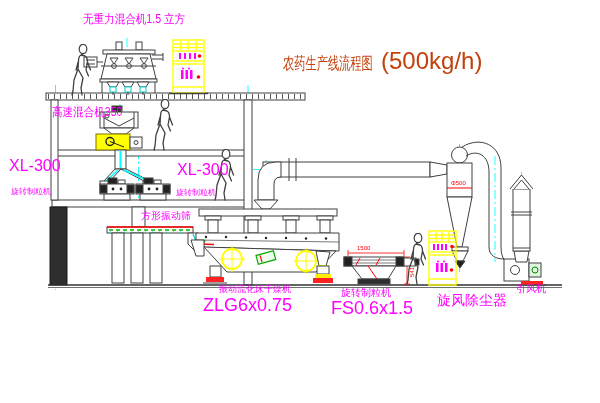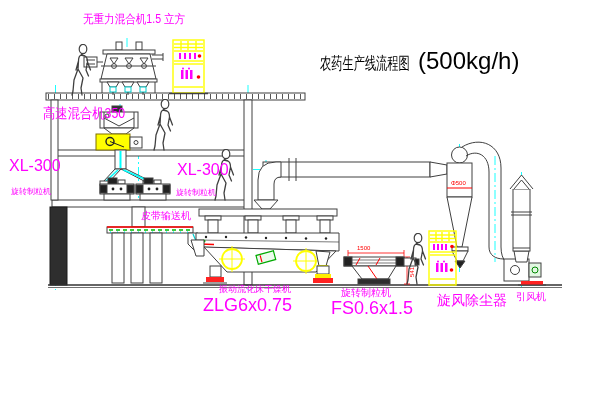--- a/index.html
+++ b/index.html
@@ -3,21 +3,21 @@
 <meta charset="utf-8">
 <style>
   html,body{margin:0;padding:0;background:#ffffff;}
   .canvas{
     position:relative;width:600px;height:403px;background:#ffffff;overflow:hidden;
     font-family:"Liberation Sans", sans-serif;
   }
   svg{position:absolute;left:0;top:0;}
   .lbl{position:absolute;color:#ff00ff;white-space:nowrap;line-height:1;}
   .dim{position:absolute;color:#ff0000;white-space:nowrap;line-height:1;font-size:6px;}
-  .title{position:absolute;left:283px;top:47px;color:#000000;white-space:nowrap;margin-left:37px;}
+  .title{position:absolute;left:283px;top:47px;color:#c2410c;white-space:nowrap;}
   .title .cn{display:inline-block;font-size:17px;transform:scale(0.66,1);transform-origin:left bottom;letter-spacing:0px;vertical-align:baseline;}
   .title .cap{display:inline-block;font-size:24px;font-weight:400;letter-spacing:0px;vertical-align:baseline;margin-left:-38px;}
   .sq{display:inline-block;transform:scale(0.88,1);transform-origin:left top;}
 </style>
 </head>
 <body>
 
 <div class="canvas">
 
 <svg width="600" height="403" viewBox="0 0 600 403">
@@ -321,36 +321,36 @@
 
   <use href="#person" x="0" y="0" width="26" height="52" transform="translate(70,44)"></use>
   <use href="#person" x="0" y="0" width="26" height="52" transform="translate(152,99)"></use>
   <use href="#person" x="0" y="0" width="26" height="52" transform="translate(213,149)"></use>
   <use href="#person" x="0" y="0" width="26" height="52" transform="translate(405,233)"></use>
 </svg>
 
 <div class="title"><span class="cn">农药生产线流程图</span><span class="cap">(500kg/h)</span></div>
 
 <div class="lbl" style="left:83px;top:13px;font-size:12px;"><span class="sq">无重力混合机1.5 立方</span></div>
-<div class="lbl" style="left:43px;top:106px;font-size:14px;text-decoration:underline;"><span class="sq">高速混合机350</span></div>
+<div class="lbl" style="left:52px;top:106px;font-size:12px;text-decoration:underline;"><span class="sq">高速混合机350</span></div>
 
 <div class="lbl" style="left:9px;top:158px;font-size:16px;">XL-300</div>
 <div class="lbl" style="left:11px;top:188px;font-size:8px;">旋转制粒机</div>
 
 <div class="lbl" style="left:177px;top:162px;font-size:16px;">XL-300</div>
 <div class="lbl" style="left:176px;top:189px;font-size:8px;">旋转制粒机</div>
 
-<div class="lbl" style="left:141px;top:211px;font-size:10px;">皮带输送机</div>
+<div class="lbl" style="left:141px;top:211px;font-size:10px;">方形振动筛</div>
 
 <div class="lbl" style="left:219px;top:285px;font-size:9px;">振动流化床干燥机</div>
 <div class="lbl" style="left:203px;top:296px;font-size:18px;">ZLG6x0.75</div>
 
 <div class="lbl" style="left:341px;top:288px;font-size:10px;">旋转制粒机</div>
 <div class="lbl" style="left:331px;top:299px;font-size:18px;">FS0.6x1.5</div>
 
 <div class="lbl" style="left:437px;top:293px;font-size:14px;">旋风除尘器</div>
-<div class="lbl" style="left:516px;top:292px;font-size:10px;">引风机</div>
+<div class="lbl" style="left:516px;top:284px;font-size:10px;">引风机</div>
 
 <div class="dim" style="left:357px;top:245px;">1500</div>
 <div class="dim" style="left:409px;top:277px;transform:rotate(-90deg);transform-origin:left top;">541</div>
 <div class="dim" style="left:451px;top:180px;">Φ500</div>
 
 </div>
 
 </body></html>

